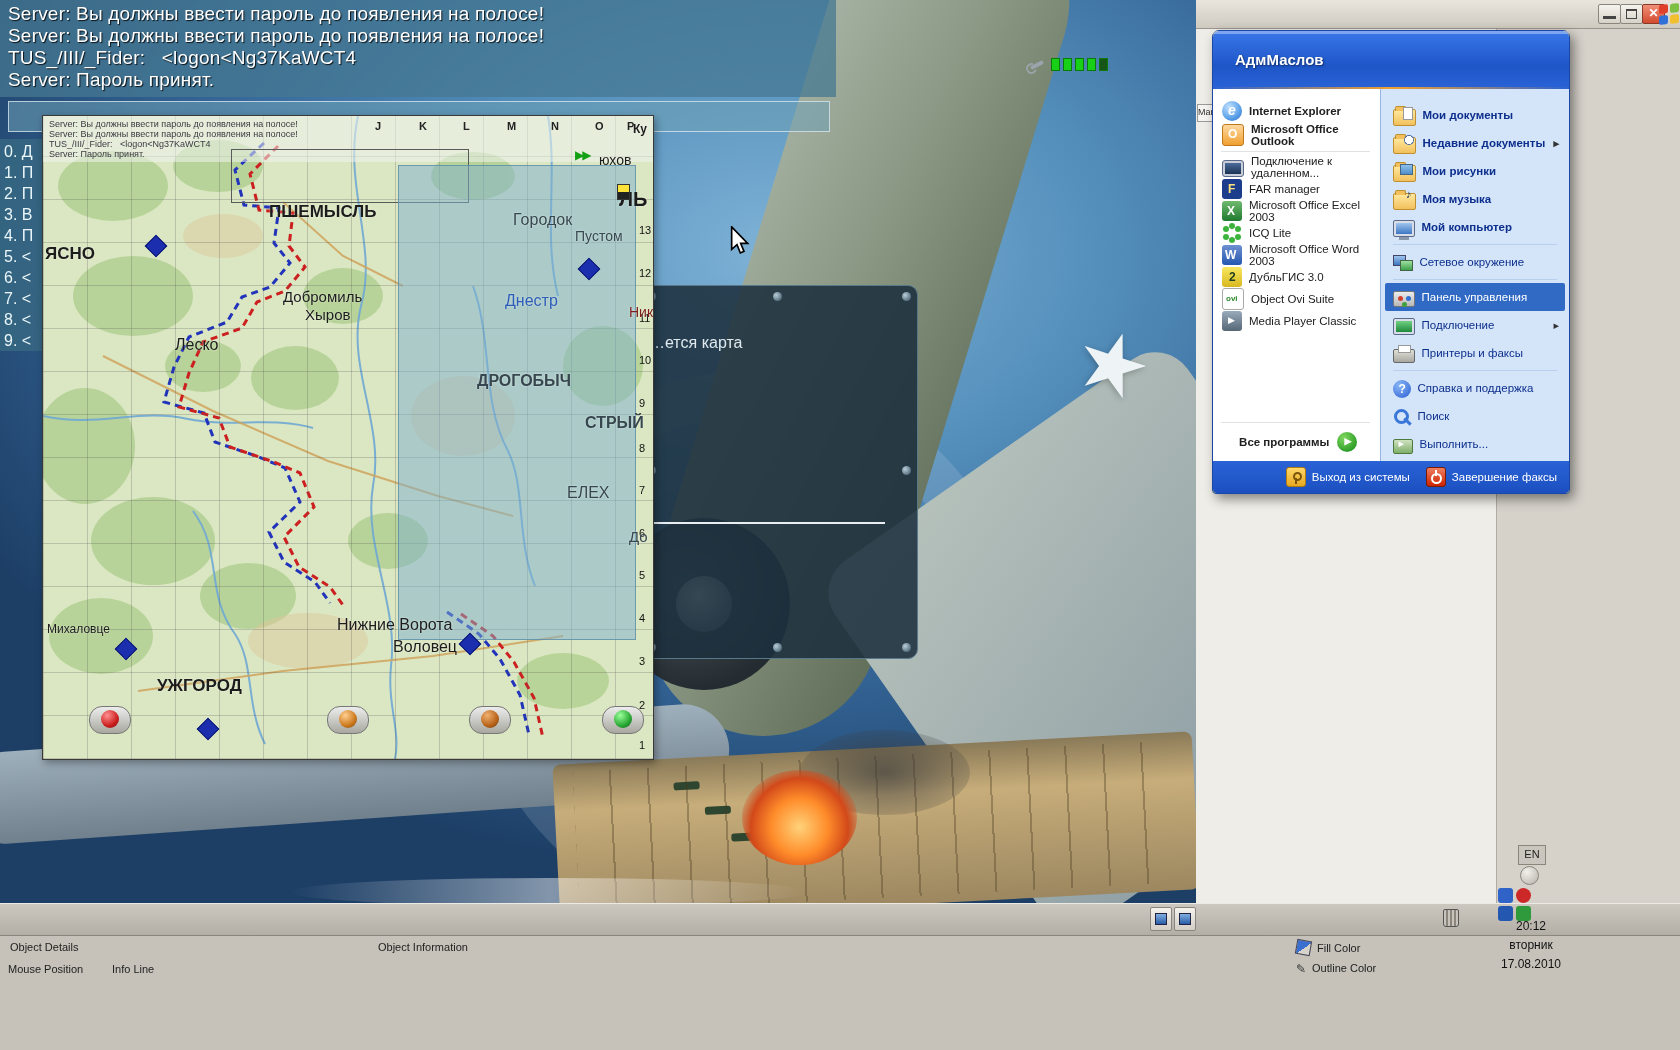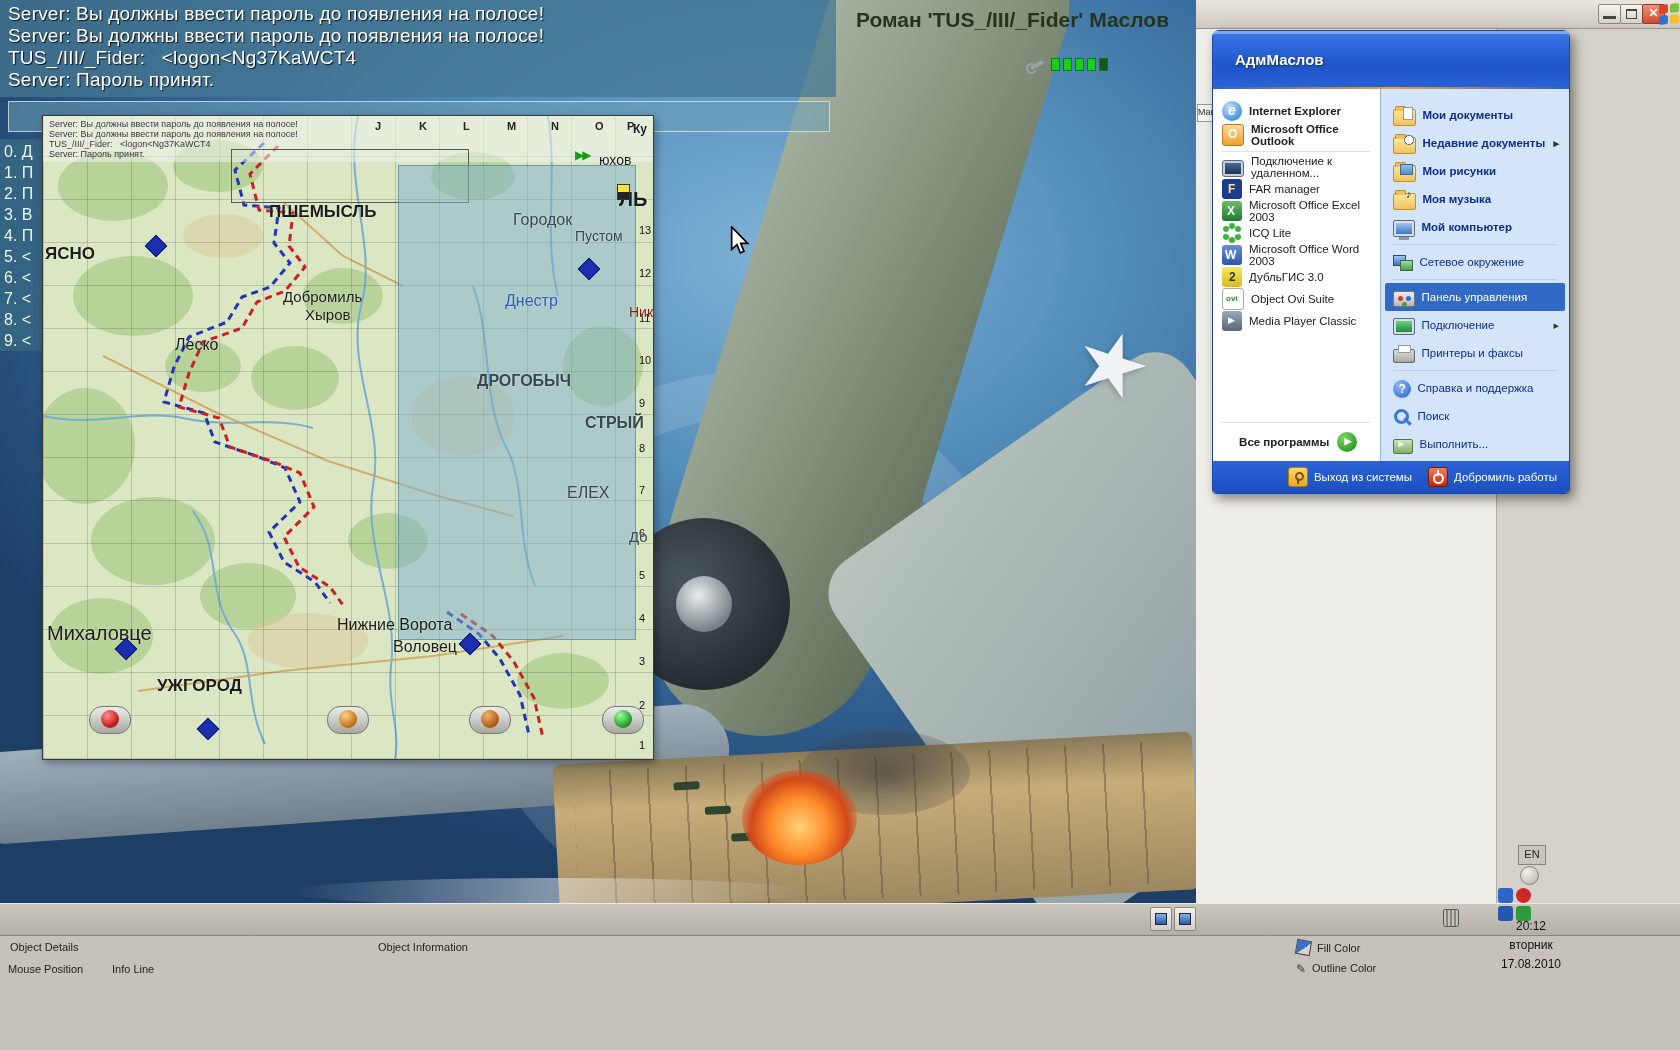--- a/index.html
+++ b/index.html
@@ -266,21 +266,20 @@
     <div class="a carrier">
       <div class="deckplane" style="left:120px;top:24px"></div>
       <div class="deckplane" style="left:150px;top:50px"></div>
       <div class="deckplane" style="left:175px;top:78px"></div>
     </div>
     <div class="a smoke"></div>
     <div class="a fire"></div>
     <div class="a foam"></div>
   </div>
 
-  <div class="a gtitle">Роман 'TUS_/III/_Fider' Маслов</div>
 
   <div class="a conn">
     <span class="wrench"></span>
     <span class="cs"></span>
     <span class="cs"></span>
     <span class="cs"></span>
     <span class="cs"></span>
     <span class="cs dim"></span>
   </div>
 
@@ -298,20 +297,32 @@
     <div>2. П</div>
     <div>3. В</div>
     <div>4. П</div>
     <div>5. &lt;</div>
     <div>6. &lt;</div>
     <div>7. &lt;</div>
     <div>8. &lt;</div>
     <div>9. &lt;</div>
   </div>
 
+  <div class="a bpanel">
+    <div class="rivet" style="left:6px;top:6px"></div>
+    <div class="rivet" style="right:6px;top:6px"></div>
+    <div class="rivet" style="left:6px;bottom:6px"></div>
+    <div class="rivet" style="right:6px;bottom:6px"></div>
+    <div class="rivet" style="left:6px;top:180px"></div>
+    <div class="rivet" style="right:6px;top:180px"></div>
+    <div class="rivet" style="left:132px;top:6px"></div>
+    <div class="rivet" style="left:132px;bottom:6px"></div>
+    <div class="btext">…ется карта</div>
+    <div class="bline"></div>
+  </div>
 
   <div class="a map">
     <svg class="a" style="left:0;top:0" width="610" height="643">
       <g opacity="0.55" fill="#9cc478">
         <ellipse cx="70" cy="70" rx="55" ry="35"></ellipse>
           <ellipse cx="175" cy="50" rx="45" ry="26"></ellipse>
         <ellipse cx="90" cy="180" rx="60" ry="40"></ellipse>
           <ellipse cx="42" cy="330" rx="50" ry="58"></ellipse>
         <ellipse cx="110" cy="425" rx="62" ry="44"></ellipse>
           <ellipse cx="58" cy="520" rx="52" ry="38"></ellipse>
@@ -389,21 +400,21 @@
     <span class="a town" style="left:226px;top:86px;font-size:17px;font-weight:600">ПШЕМЫСЛЬ</span>
     <span class="a town" style="left:240px;top:172px">Добромиль</span>
     <span class="a town" style="left:262px;top:190px">Хыров</span>
     <span class="a town" style="left:132px;top:220px;font-size:16px">Леско</span>
     <span class="a town" style="left:2px;top:128px;font-size:17px;font-weight:600">ЯСНО</span>
     <span class="a town" style="left:470px;top:95px;font-size:16px;color:#37474f">Городок</span>
     <span class="a town" style="left:532px;top:112px;font-size:14px;color:#37474f">Пустом</span>
     <span class="a town" style="left:462px;top:176px;font-size:16px;color:#2b5cb8;">Днестр</span>
     <span class="a town" style="left:434px;top:256px;font-size:16px;font-weight:600;color:#37474f">ДРОГОБЫЧ</span>
     <span class="a town" style="left:542px;top:298px;font-size:16px;font-weight:600;color:#37474f">СТРЫЙ</span>
-    <span class="a town" style="left:4px;top:506px;font-size:20px">Михаловце</span>
+    <span class="a town" style="left:4px;top:506px;font-size:12px">Михаловце</span>
     <span class="a town" style="left:114px;top:560px;font-size:17px;font-weight:600">УЖГОРОД</span>
     <span class="a town" style="left:294px;top:500px;font-size:16px">Нижние Ворота</span>
     <span class="a town" style="left:350px;top:522px;font-size:16px">Воловец</span>
     <span class="a town" style="left:576px;top:72px;font-size:20px;font-weight:bold">ЛЬ</span>
     <span class="a town" style="left:556px;top:36px;font-size:14px">юхов</span>
     <span class="a town" style="left:586px;top:188px;font-size:14px;color:#7f1d1d">Ник</span>
     <span class="a town" style="left:524px;top:368px;font-size:16px;color:#37474f">ЕЛЕХ</span>
     <span class="a town" style="left:586px;top:412px;font-size:15px;color:#37474f">До</span>
     <span class="a town" style="left:590px;top:6px;font-size:12px;font-weight:bold">Ку</span>
 
@@ -553,21 +564,21 @@
           </div>
       </div>
     </div>
     <div class="smenu-foot">
       <div class="foot-btn">
         <i class="ic-logoff"></i>
         <span>Выход из системы</span>
         </div>
       <div class="foot-btn">
         <i class="ic-shutdown"></i>
-        <span>Добромиль работы</span>
+        <span>Завершение факсы</span>
         </div>
     </div>
   </div>
 
   <div class="a bar1"></div>
   <div class="a bar2"></div>
   <div class="a tbtn" style="left:1150px;top:907px"></div>
   <div class="a tbtn" style="left:1174px;top:907px"></div>
   <div class="a ictrash" style="left:1443px;top:909px"></div>
 

